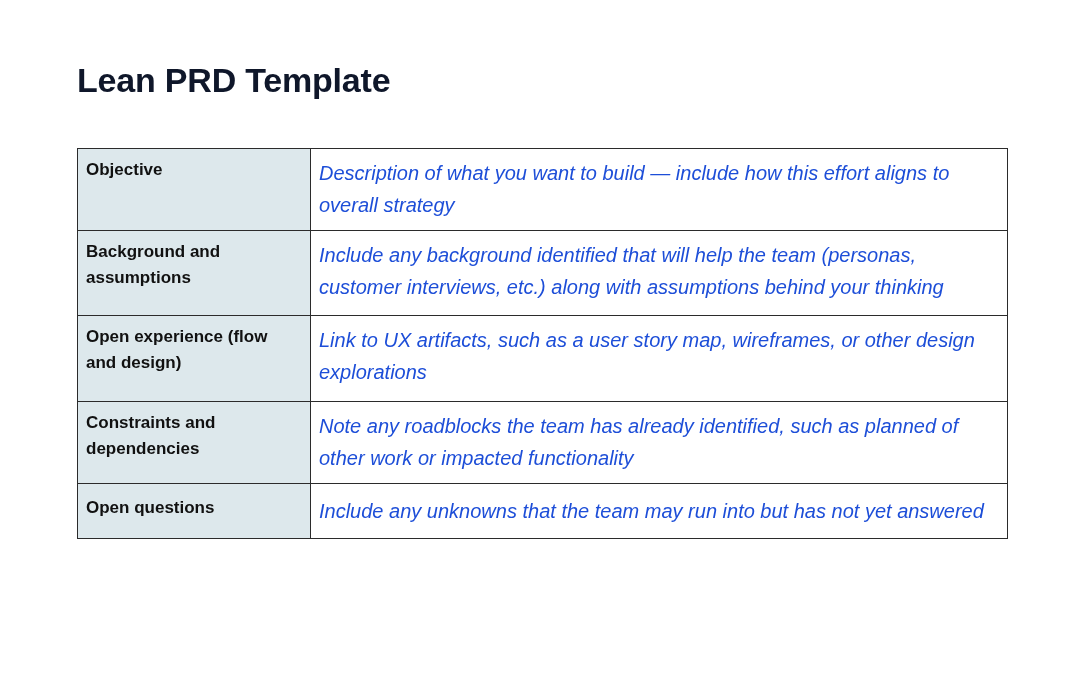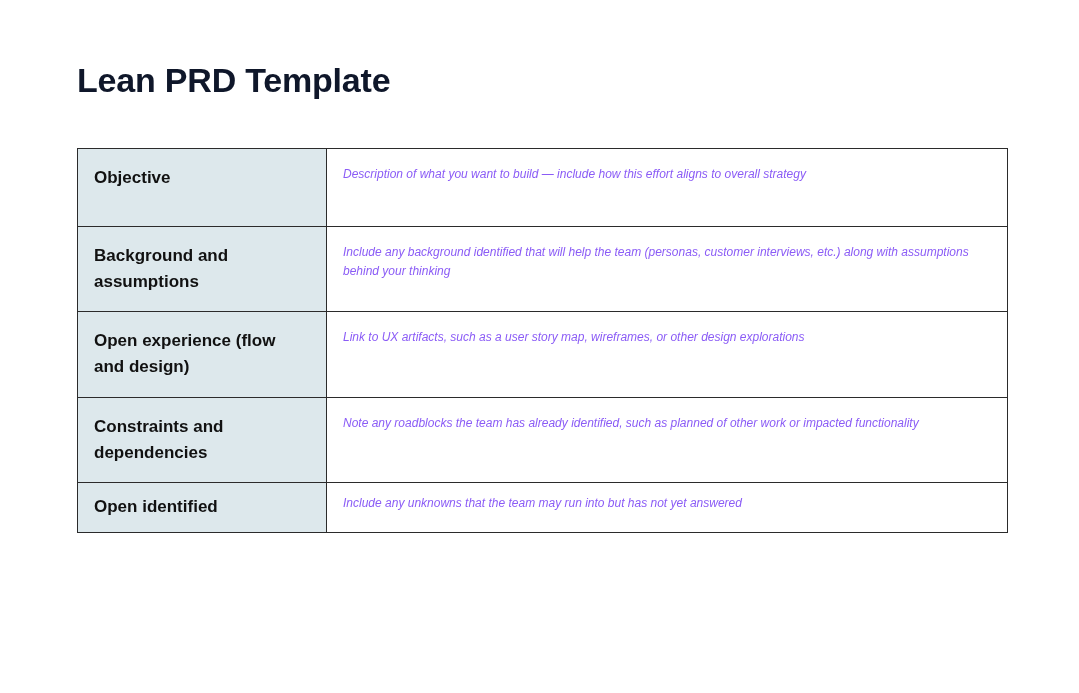--- a/index.html
+++ b/index.html
@@ -34,37 +34,37 @@
     position: absolute;
     left: 77px;
     top: 148px;
     width: 931px;
     border-collapse: collapse;
     table-layout: fixed;
   }
   .prd-table td {
     border: 1.3px solid #2b2b2b;
     vertical-align: top;
-    padding: 16px;
+    padding: 8px;
   }
   .cell-label {
     width: 216px;
     background: #dde8ec;
     padding: 13px 0 13px 14px;
     font-size: 17px;
     font-weight: bold;
     color: #111111;
     line-height: 1.52;
   }
   .cell-desc {
     background: #ffffff;
     padding: 13px 16px 13px 13px;
-    font-size: 12px;
+    font-size: 20px;
     font-style: italic;
-    color: #8b5cf6;
+    color: #1d4ed8;
     line-height: 1.62;
   }
   .row-h1 { height: 78px; }
   .row-h2 { height: 85px; border-radius: 16px; }
   .row-h3 { height: 85px; }
   .row-h4 { height: 86px; }
   .row-h5 { height: 68px; }
   .row-h6 { height: 50px; }
   .row-h6 .cell-label,
   .row-h6 .cell-desc { padding-top: 11px; padding-bottom: 11px; }
@@ -88,19 +88,19 @@
       </tr>
       <tr class="row-h4">
         <td class="cell-label">Open experience (flow and design)</td>
         <td class="cell-desc">Link to UX artifacts, such as a user story map, wireframes, or other design explorations</td>
       </tr>
       <tr class="row-h5">
         <td class="cell-label">Constraints and dependencies</td>
         <td class="cell-desc">Note any roadblocks the team has already identified, such as planned of other work or impacted functionality</td>
       </tr>
       <tr class="row-h6">
-        <td class="cell-label">Open identified</td>
+        <td class="cell-label">Open questions</td>
         <td class="cell-desc">Include any unknowns that the team may run into but has not yet answered</td>
       </tr>
     </tbody>
   </table>
 
 </div>
 
 </body></html>

